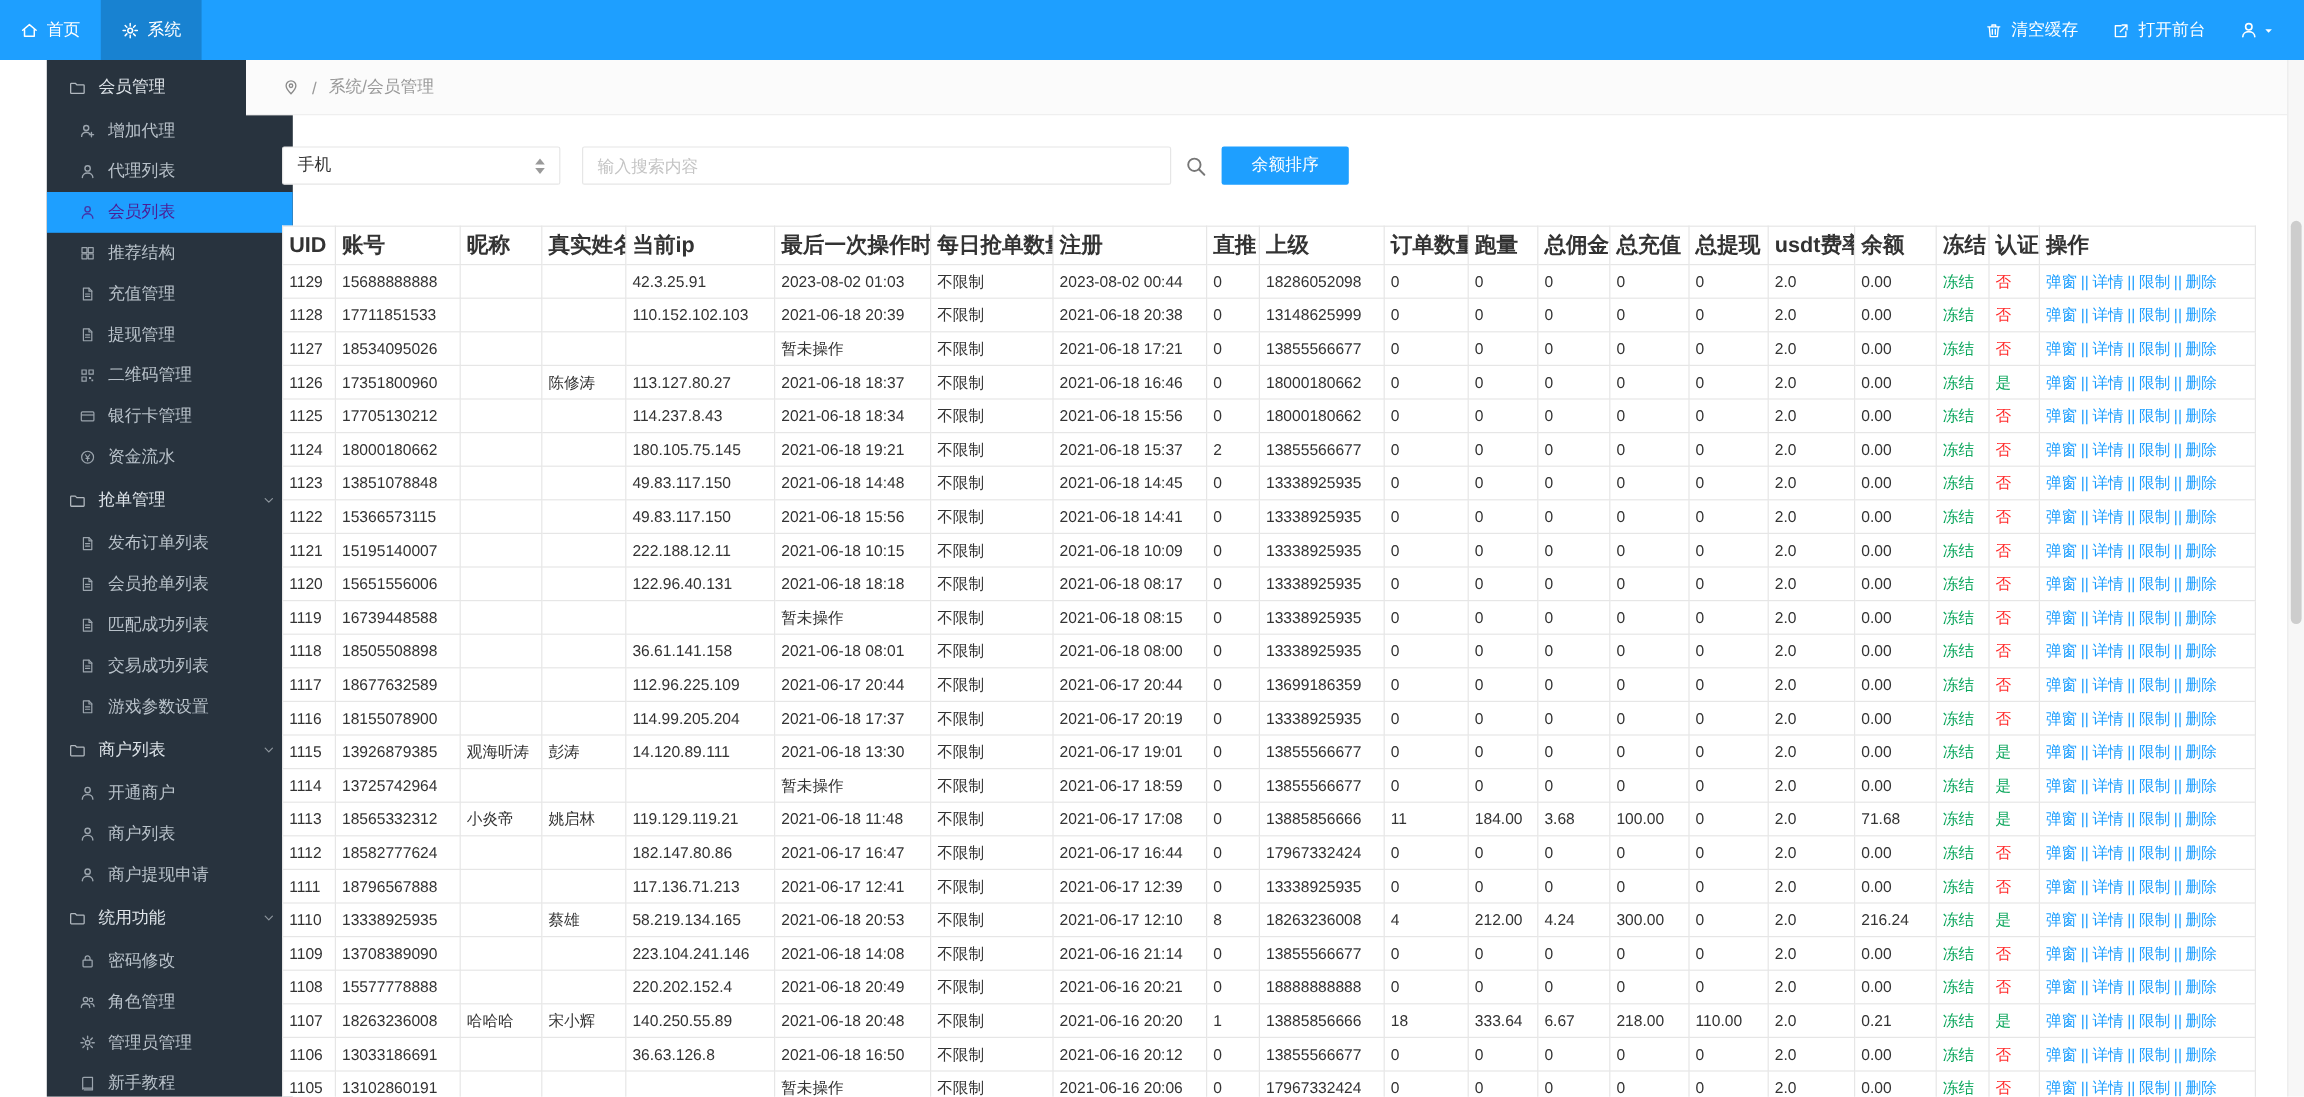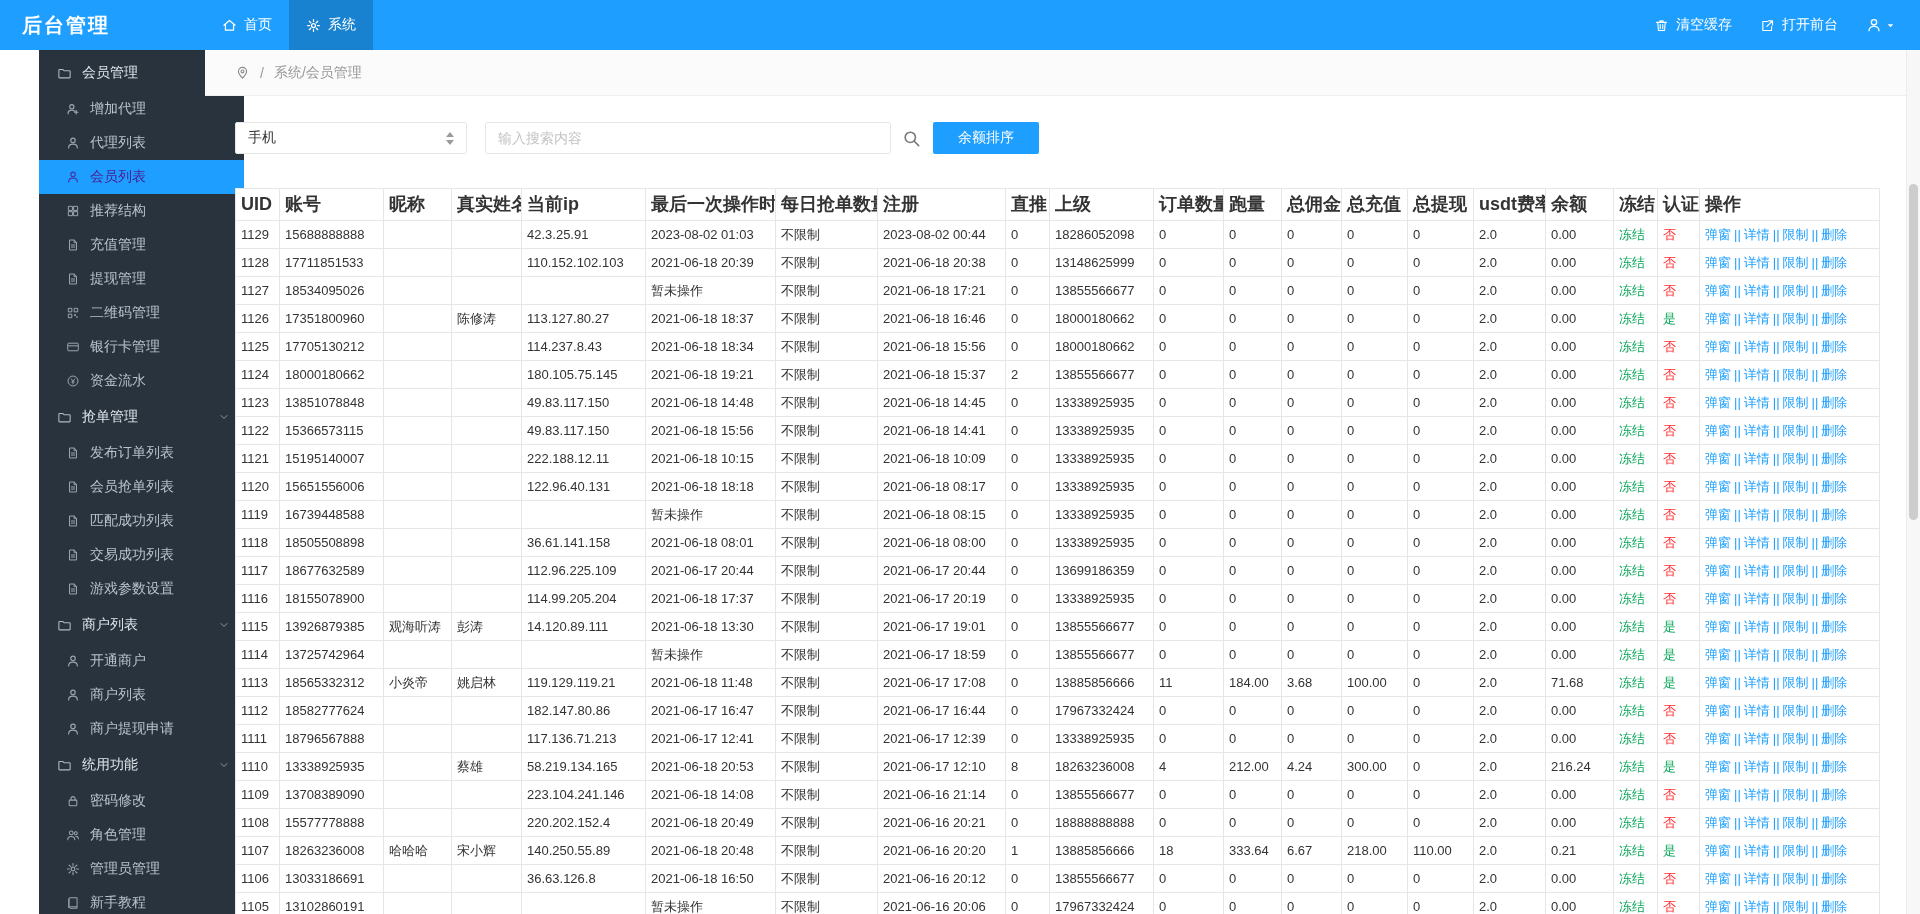--- a/index.html
+++ b/index.html
@@ -46,21 +46,21 @@
   .breadcrumb-bar .pin { width:15px; height:15px; color:#8a8a8a; }
   .content { padding:26px 0 0 30px; }
 
   .toolbar { display:flex; align-items:center; }
   .select { width:232px; height:32px; border:1px solid var(--border); border-radius:2px; background:#fff;
             display:flex; align-items:center; padding:0 12px; font-size:14px; color:#333; cursor:pointer; }
   .arrows { margin-left:auto; display:flex; flex-direction:column; gap:3px; }
   .arr { width:0; height:0; border-left:4px solid transparent; border-right:4px solid transparent; display:block; }
   .arr.up { border-bottom:5px solid #9a9a9a; }
   .arr.down { border-top:5px solid #9a9a9a; }
-  .search-input { width:406px; height:32px; margin-left:18px; border:1px solid var(--border); border-radius:2px;
+  .search-input { width:491px; height:32px; margin-left:18px; border:1px solid var(--border); border-radius:2px;
                   padding:0 12px; font-size:14px; color:#8b5cf6; outline:none; font-family:inherit; }
   .search-input::placeholder { color:#c4c4c4; }
   .search-btn { width:40px; height:32px; background:none; border:none; display:flex; align-items:center;
                 justify-content:center; color:#777; cursor:pointer; }
   .search-btn .ic { width:19px; height:19px; }
   .sort-btn { height:32px; padding:0 25px; margin-left:2px; background:var(--accent); border:none; border-radius:2px;
               color:#fff; font-size:14px; cursor:pointer; font-family:inherit; }
 
   
   .table-wrap { margin-top:34px; }
@@ -156,21 +156,20 @@
         <circle cx="16.8" cy="9" r="2.6" stroke="currentColor" stroke-width="1.8" fill="none"></circle>
         <path d="M16.8 14.2c2.6 0 4.4 1.8 4.4 4.3" stroke="currentColor" stroke-width="1.8" fill="none" stroke-linecap="round"></path>
       </symbol>
     <symbol id="i-book" viewBox="0 0 24 24">
         <path d="M5 4.5A1.5 1.5 0 0 1 6.5 3H19v15.5H6.5A1.5 1.5 0 0 0 5 20zM5 4.5V20M19 18.5V21H6.5" stroke="currentColor" stroke-width="1.7" fill="none" stroke-linejoin="round"></path>
       </symbol>
   </defs>
 </svg>
 
 <header class="topbar">
-  <div class="logo">后台管理</div>
   <nav class="tabs">
     <div class="tab">
       <svg class="ic">
           <use href="#i-home"></use>
         </svg>
       <span>首页</span>
     </div>
     <div class="tab active">
       <svg class="ic">
           <use href="#i-gear"></use>

